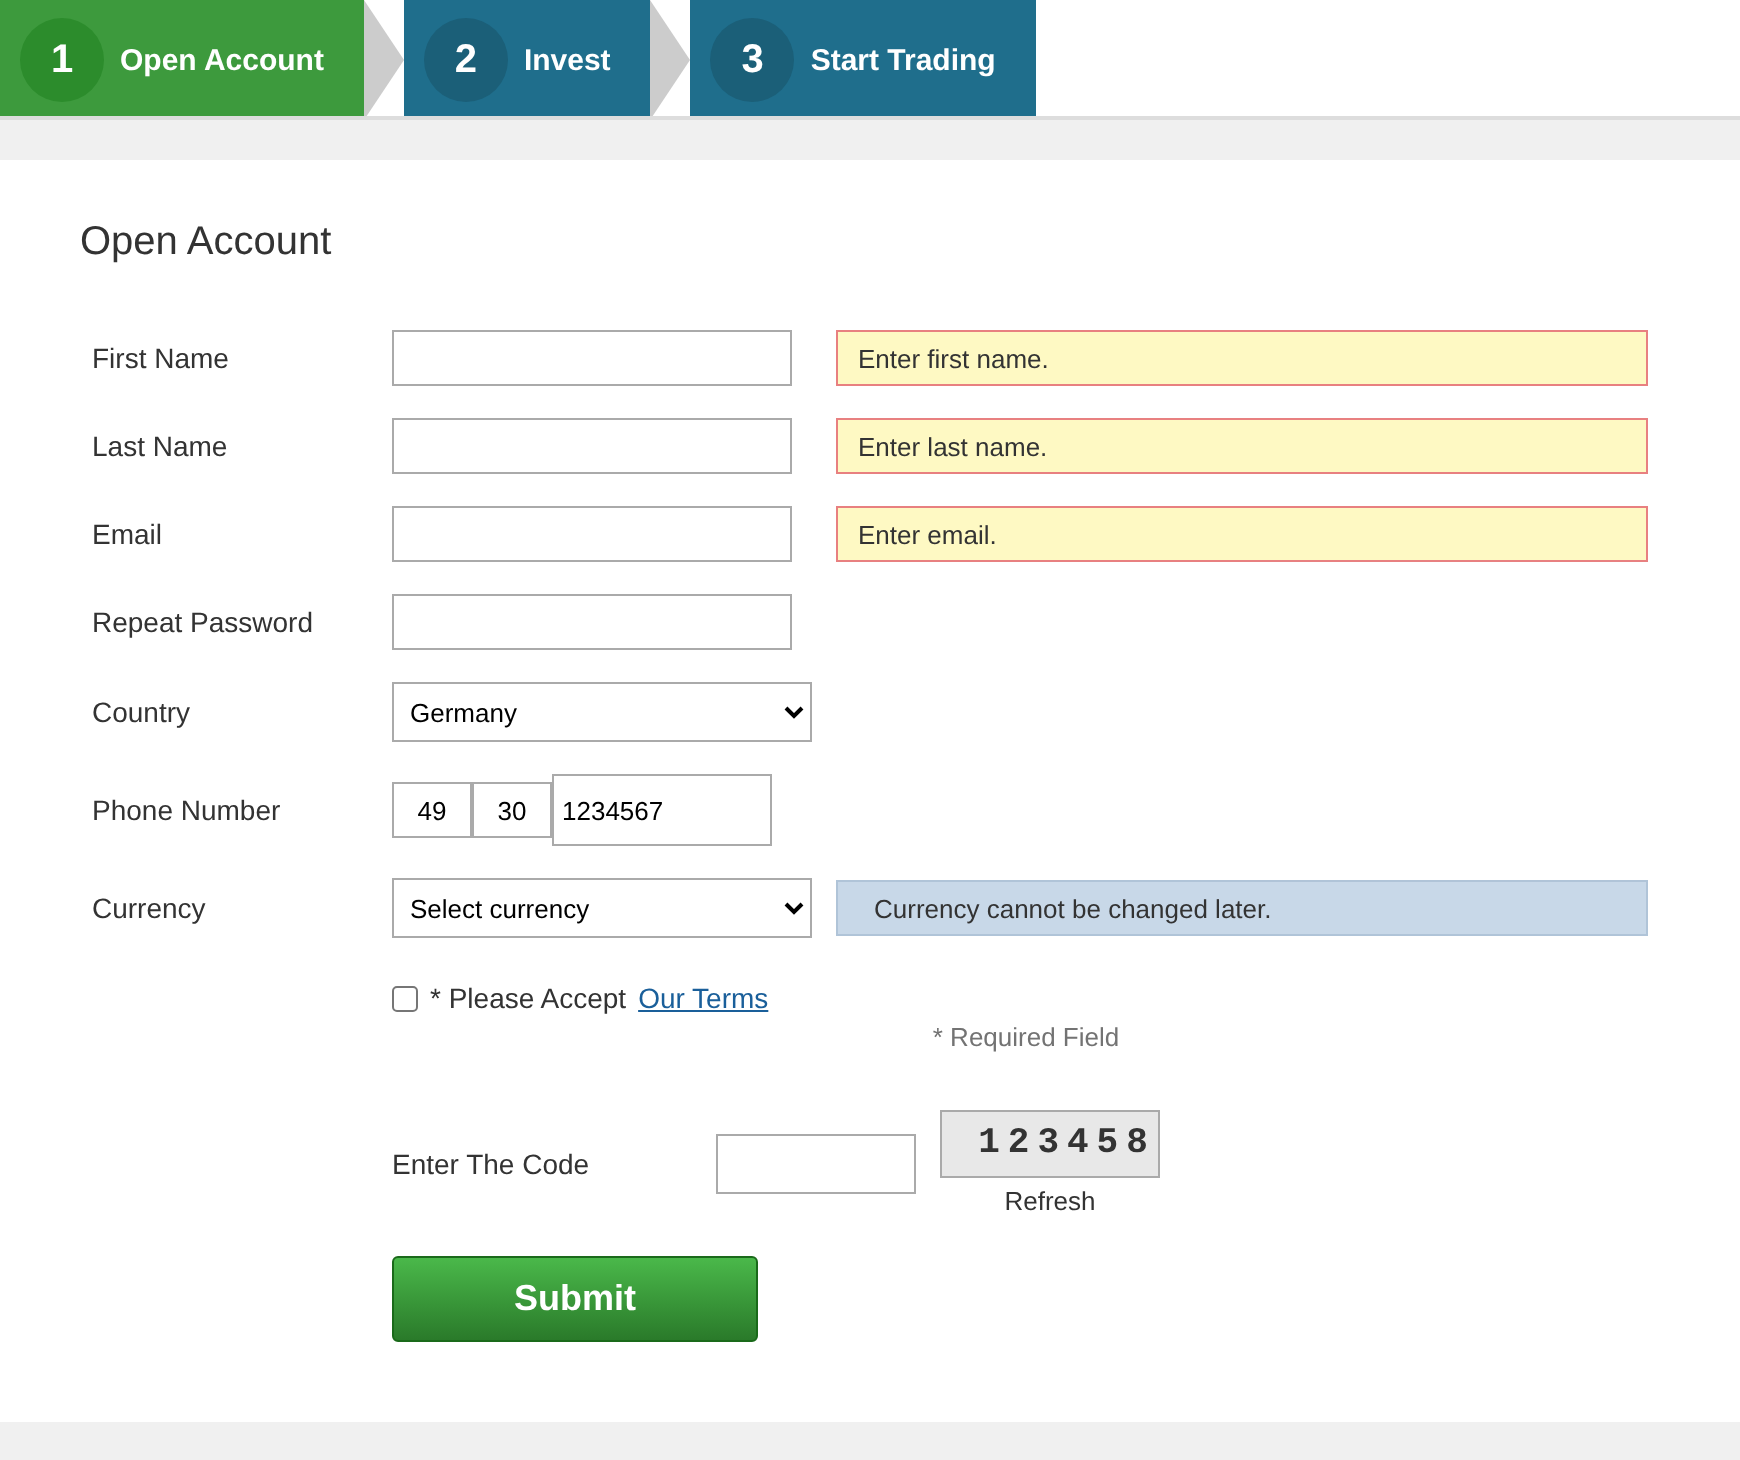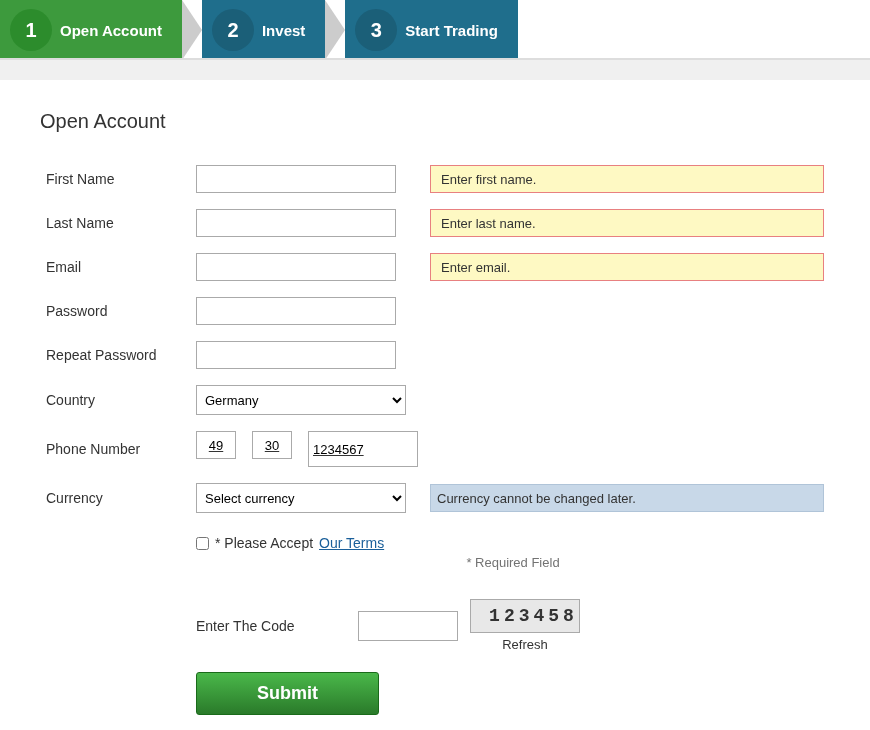--- a/index.html
+++ b/index.html
@@ -69,42 +69,41 @@
       height: 28px;
       display: flex;
       align-items: center;
       min-width: 320px;
     }
 
     .info-hint {
       background: #c8d8e8;
       border: 1px solid #b0c4d8;
       color: #333;
-      padding: 4px 6px;
+      padding: 4px 18px;
       font-size: 13px;
       height: 28px;
       display: flex;
       align-items: center;
       min-width: 320px;
     }
 
     .form-select {
       width: 210px;
       height: 30px;
       border: 1px solid #aaa;
       background: #fff;
       padding: 0 4px;
       font-size: 13px;
     }
 
     .phone-row {
       display: flex;
-      align-items: flex-start;
-      gap: 16px;
-      text-decoration: underline;
+      align-items: center;
+      gap: 0;
     }
 
     .phone-code {
       width: 40px;
       height: 28px;
       border: 1px solid #aaa;
       text-align: center;
       font-size: 13px;
     }
 
@@ -327,27 +326,20 @@
     <tr>
       <td class="label-cell">Email</td>
       <td class="input-cell">
         <input type="email" class="form-input" style="">
       </td>
       <td class="hint-cell">
         <div class="error-hint">Enter email.</div>
       </td>
     </tr>
 
-    <tr>
-      <td class="label-cell">Password</td>
-      <td class="input-cell">
-        <input type="password" class="form-input" style="">
-      </td>
-      <td></td>
-    </tr>
 
     <tr>
       <td class="label-cell">Repeat Password</td>
       <td class="input-cell">
         <input type="password" class="form-input" style="">
       </td>
       <td></td>
     </tr>
 
     <tr>

